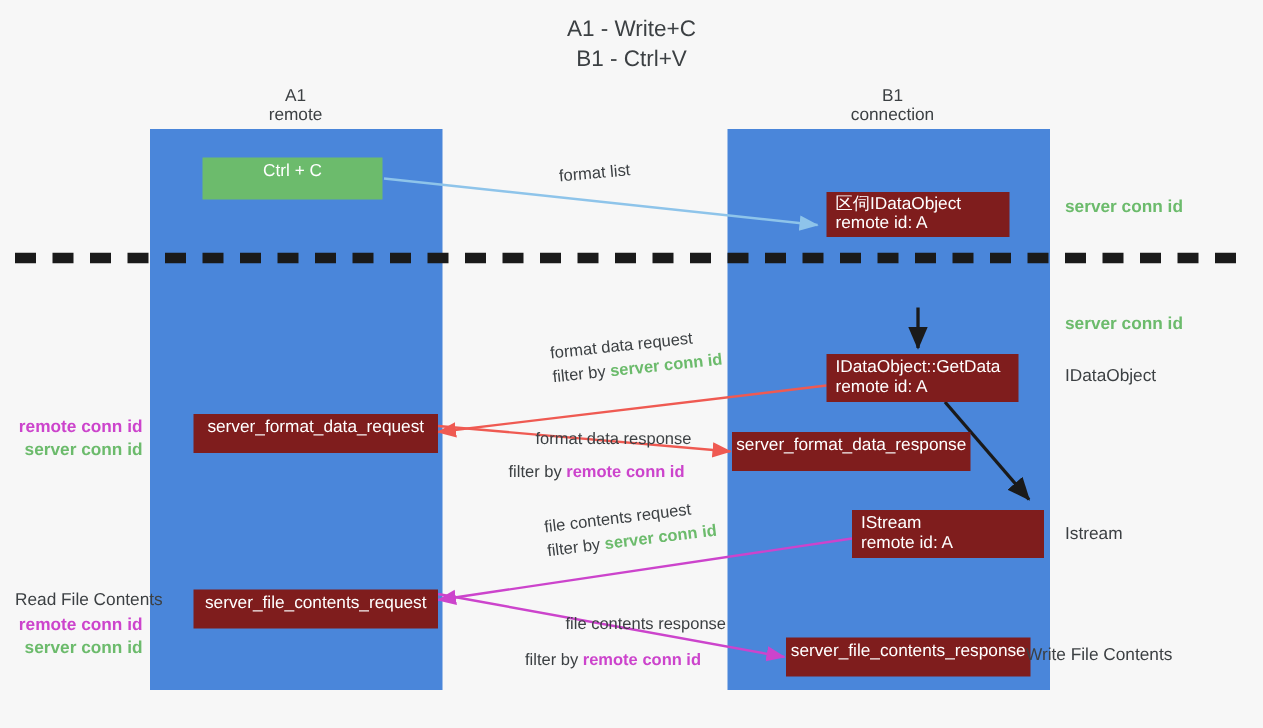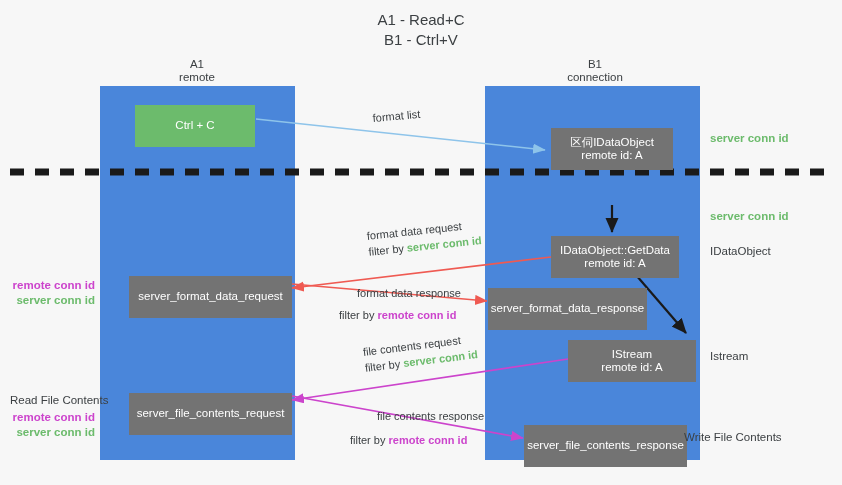--- a/index.html
+++ b/index.html
@@ -28,29 +28,29 @@
   .col-head .l2{display:block;}
 
   
   .lane{position:absolute;background:#4a86da;}
   #lane-a1{left:100px;top:86px;width:195px;height:374px;}
   #lane-b1{left:485px;top:86px;width:215px;height:374px;}
 
   
   .node{
     position:absolute;
-    display:flex;align-items:center;justify-content:center;
+    display:flex;align-items:flex-start;justify-content:center;
     text-align:center;
     color:#ffffff;
     font-size:11.5px;line-height:13.5px;
     box-sizing:border-box;
-    padding:21px 6px;
+    padding:3px 6px;
   }
   .node.green{background:#6cbb6c;}
-  .node.orange{background:#737373;}
+  .node.orange{background:#7f1d1d;}
   .node .sub{display:block;}
 
   
   .ann{position:absolute;font-size:11.5px;line-height:15px;white-space:nowrap;}
   .ann.dark{color:#3c4043;}
   .ann.green{color:#6cbb6c;font-weight:bold;}
   .ann.magenta{color:#cc44cc;font-weight:bold;}
   .ann-group span{display:block;}
 
   
@@ -60,21 +60,21 @@
   }
   .edge-label .g{color:#6cbb6c;font-weight:bold;}
   .edge-label .m{color:#cc44cc;font-weight:bold;}
 </style>
 </head>
 <body>
 
 <div class="canvas">
 
   <div class="title">
-    <div>A1 - Read+C</div>
+    <div>A1 - Write+C</div>
     <div>B1 - Ctrl+V</div>
   </div>
 
   <div class="lane" id="lane-a1"></div>
   <div class="lane" id="lane-b1"></div>
 
   <div class="col-head" style="left:132px;top:58px;width:130px;">
     <span>A1</span>
     <span class="l2">remote</span>
   </div>

